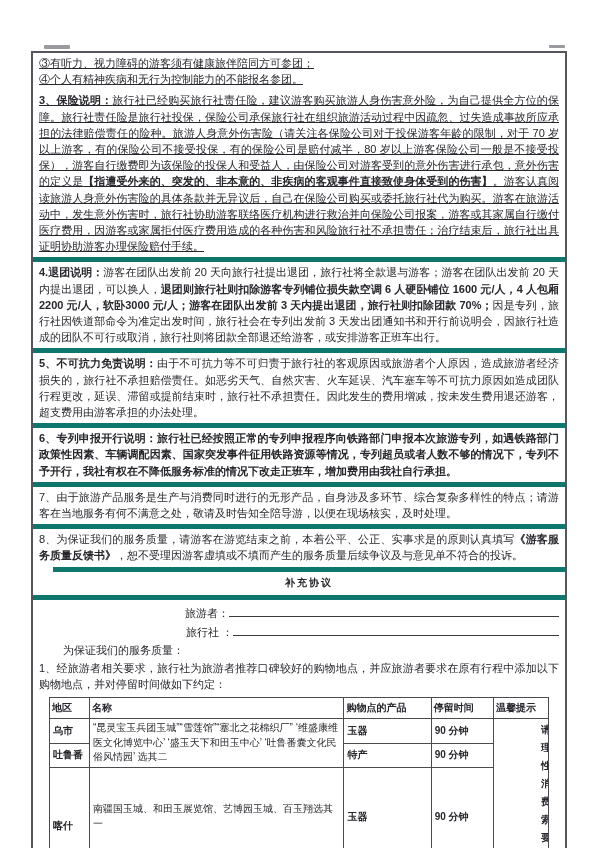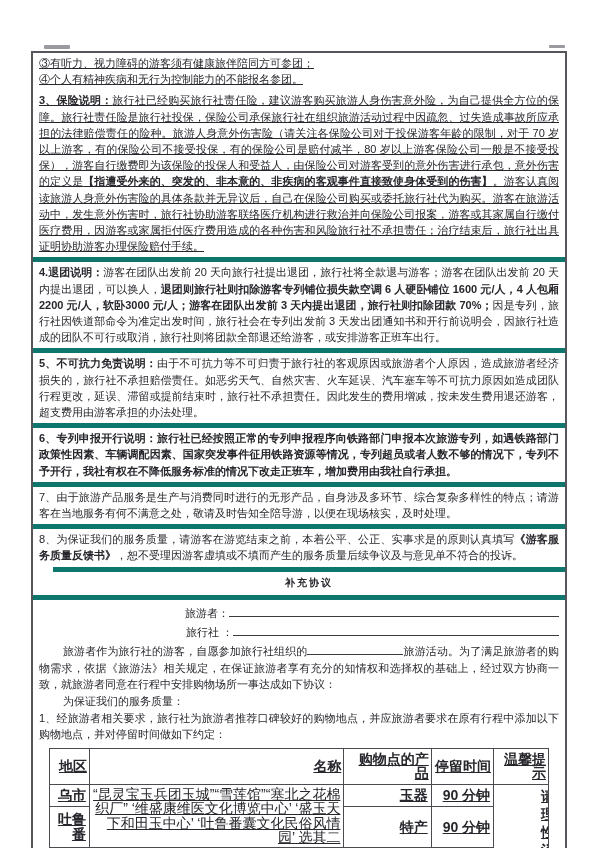--- a/index.html
+++ b/index.html
@@ -34,24 +34,23 @@
     height:12px;vertical-align:baseline;
   }
   .para{margin:1px 0;}
   .indent{text-indent:24px;}
   table.shop{
     width:calc(100% - 20px);margin:5px auto 6px auto;
     border-collapse:collapse;table-layout:fixed;
   }
   table.shop th, table.shop td{
     border:1px solid #4a4a50;
-    font-size:14px;line-height:14.5px;
-    padding:2px 3px;text-align:right;vertical-align:middle;
+    font-size:10px;line-height:14.5px;
+    padding:2px 3px;text-align:left;vertical-align:middle;
     overflow:hidden;
-    text-decoration:underline;
   }
   table.shop th{font-weight:bold;padding:3px 2px;}
   .col-region{width:8%;}
   .col-name{width:51%;}
   .col-product{width:17.5%;}
   .col-time{width:12.5%;}
   .col-tip{width:11%;}
   td.tip div{line-height:18px;font-weight:bold;margin-left:44px;}
 </style>
 </head>
@@ -78,21 +77,20 @@
 
   <div class="row title-row">补充协议</div>
 
   <div class="row supp">
     <div class="fill-line">
       <span>旅游者：</span><span class="blank" style="width:330px"></span>
     </div>
     <div class="fill-line">
       <span>旅行社 ：</span><span class="blank" style="width:326px"></span>
     </div>
-    <div class="para indent" id="suppIntro"><span>旅游者作为旅行社的游客，自愿参加旅行社组织的</span><span class="blank" style="width: 96px;"></span><span>旅游活动。为了满足旅游者的购物需求，依据《旅游法》相关规定，在保证旅游者享有充分的知情权和选择权的基础上，经过双方协商一致，就旅游者同意在行程中安排购物场所一事达成如下协议：</span></div>
     <div class="para indent">为保证我们的服务质量：</div>
     <div class="para">1、经旅游者相关要求，旅行社为旅游者推荐口碑较好的购物地点，并应旅游者要求在原有行程中添加以下购物地点，并对停留时间做如下约定：</div>
 
     <table class="shop">
       <colgroup>
         <col class="col-region">
           <col class="col-name">
           <col class="col-product">
           <col class="col-time">
           <col class="col-tip">

